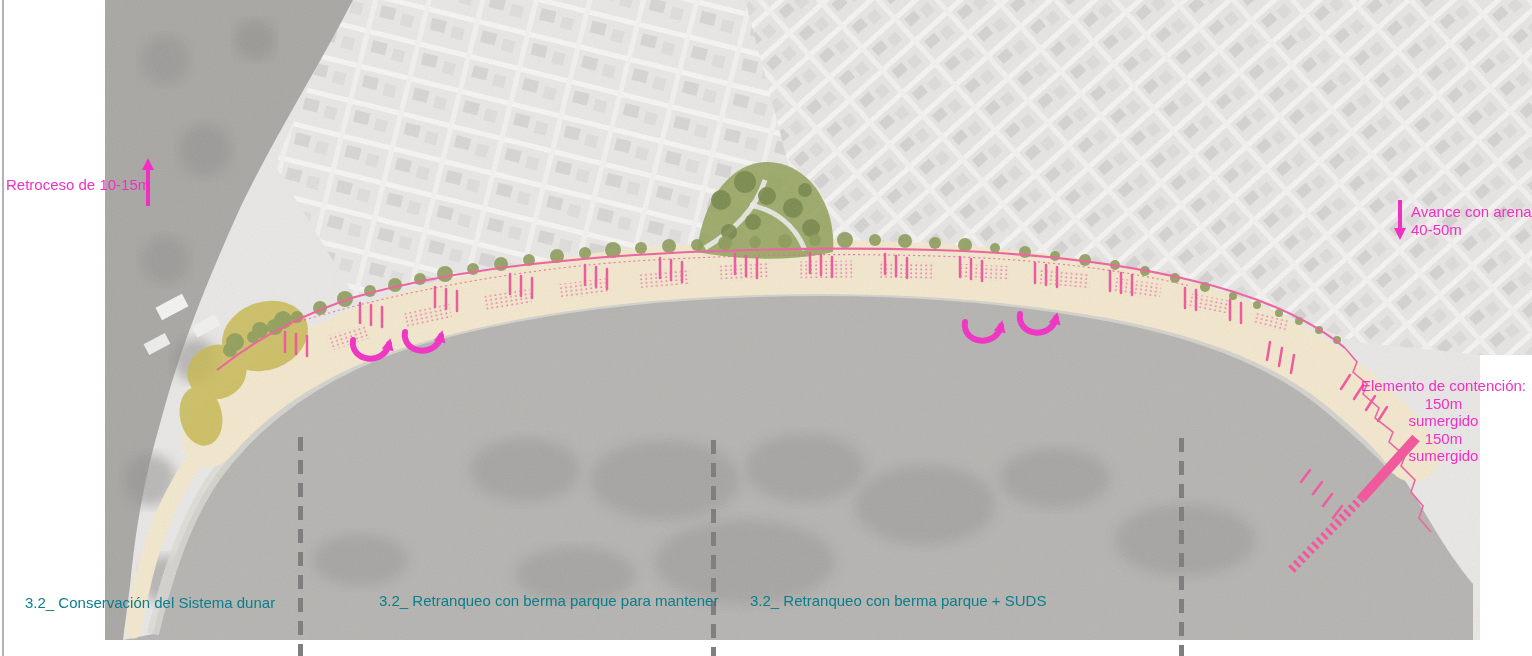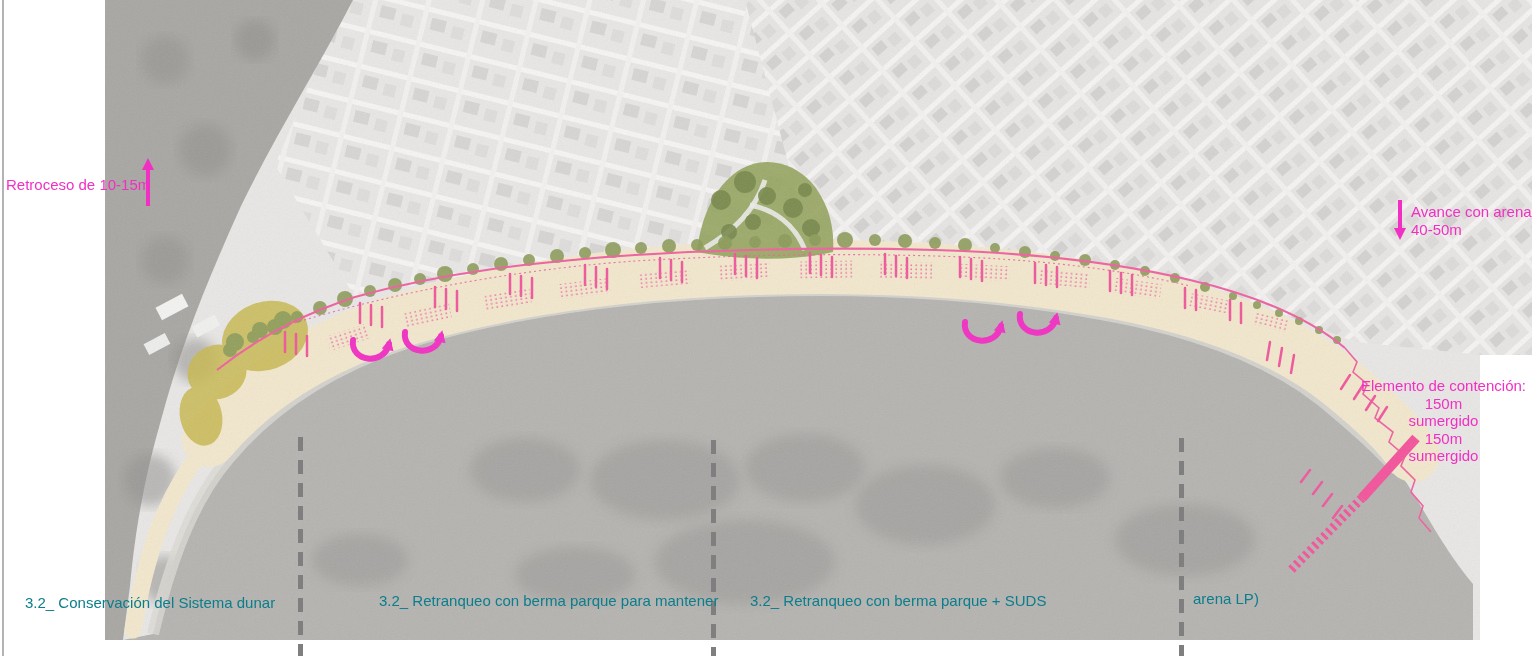--- a/index.html
+++ b/index.html
@@ -293,16 +293,15 @@
 
 <div class="txt teal lbl2" style="left:359px;top:592px;margin-left:20px;">
   <div>3.2_ Retranqueo  con berma parque para mantener</div>
 </div>
 
 <div class="txt teal lbl2" style="left:750px;top:592px;">
   <div>3.2_ Retranqueo con berma  parque + SUDS</div>
 </div>
 
 <div class="txt teal lbl2" style="left:1193px;top:590px;">
-  <div>arena LP)</div>
 </div>
 
 </div>
 
 </body></html>

